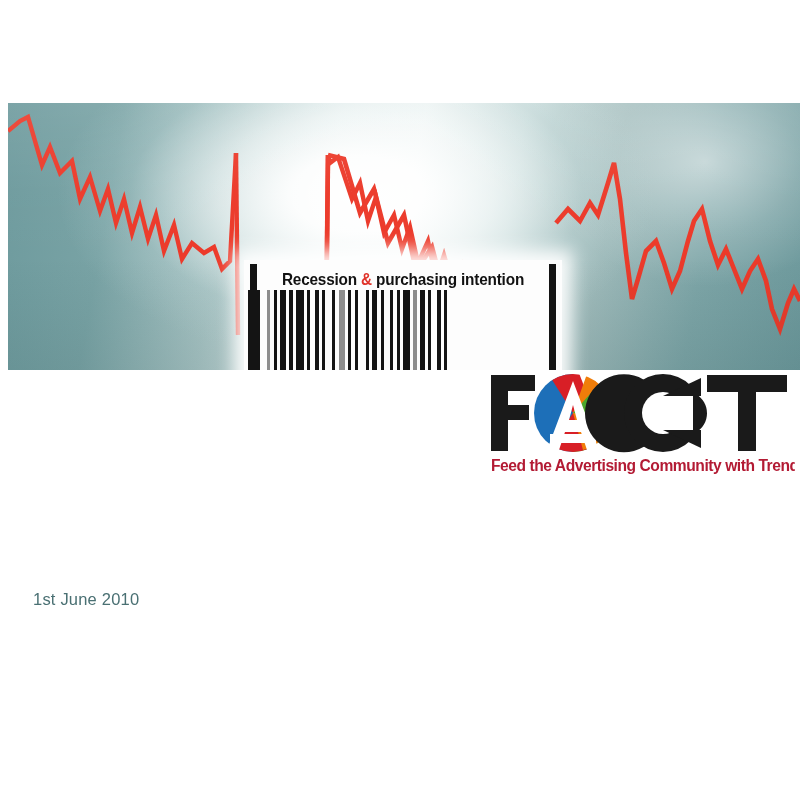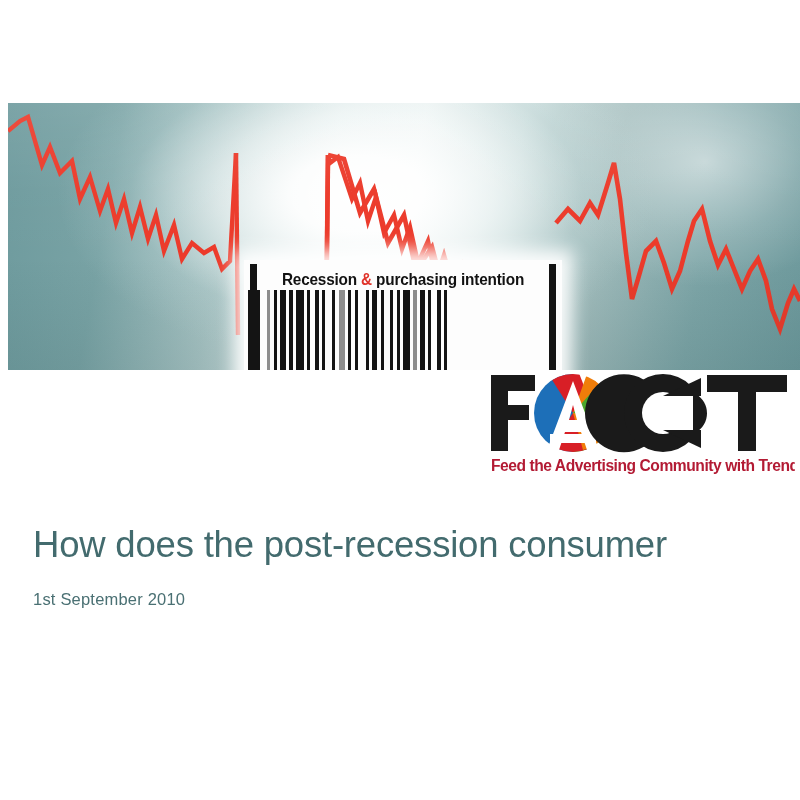--- a/index.html
+++ b/index.html
@@ -323,18 +323,18 @@
         <rect x="220" y="3" width="80" height="17"></rect>
         <rect x="251" y="3" width="18" height="76"></rect>
       </g>
 
       <text x="4" y="99" font-family="Liberation Sans, sans-serif" font-size="15.6" font-weight="bold" letter-spacing="-0.45" fill="#b31b34">Feed the Advertising Community with Trends</text>
     </svg>
   </div>
 
   <div class="title-block">
     <h1 class="slide-title">
-      <span>How does the post-recession consumer</span><br>
+      <br>
     </h1>
-    <div class="slide-date">1st September 2010</div>
+    <div class="slide-date">1st June 2010</div>
   </div>
 
 </div>
 
 </body></html>

